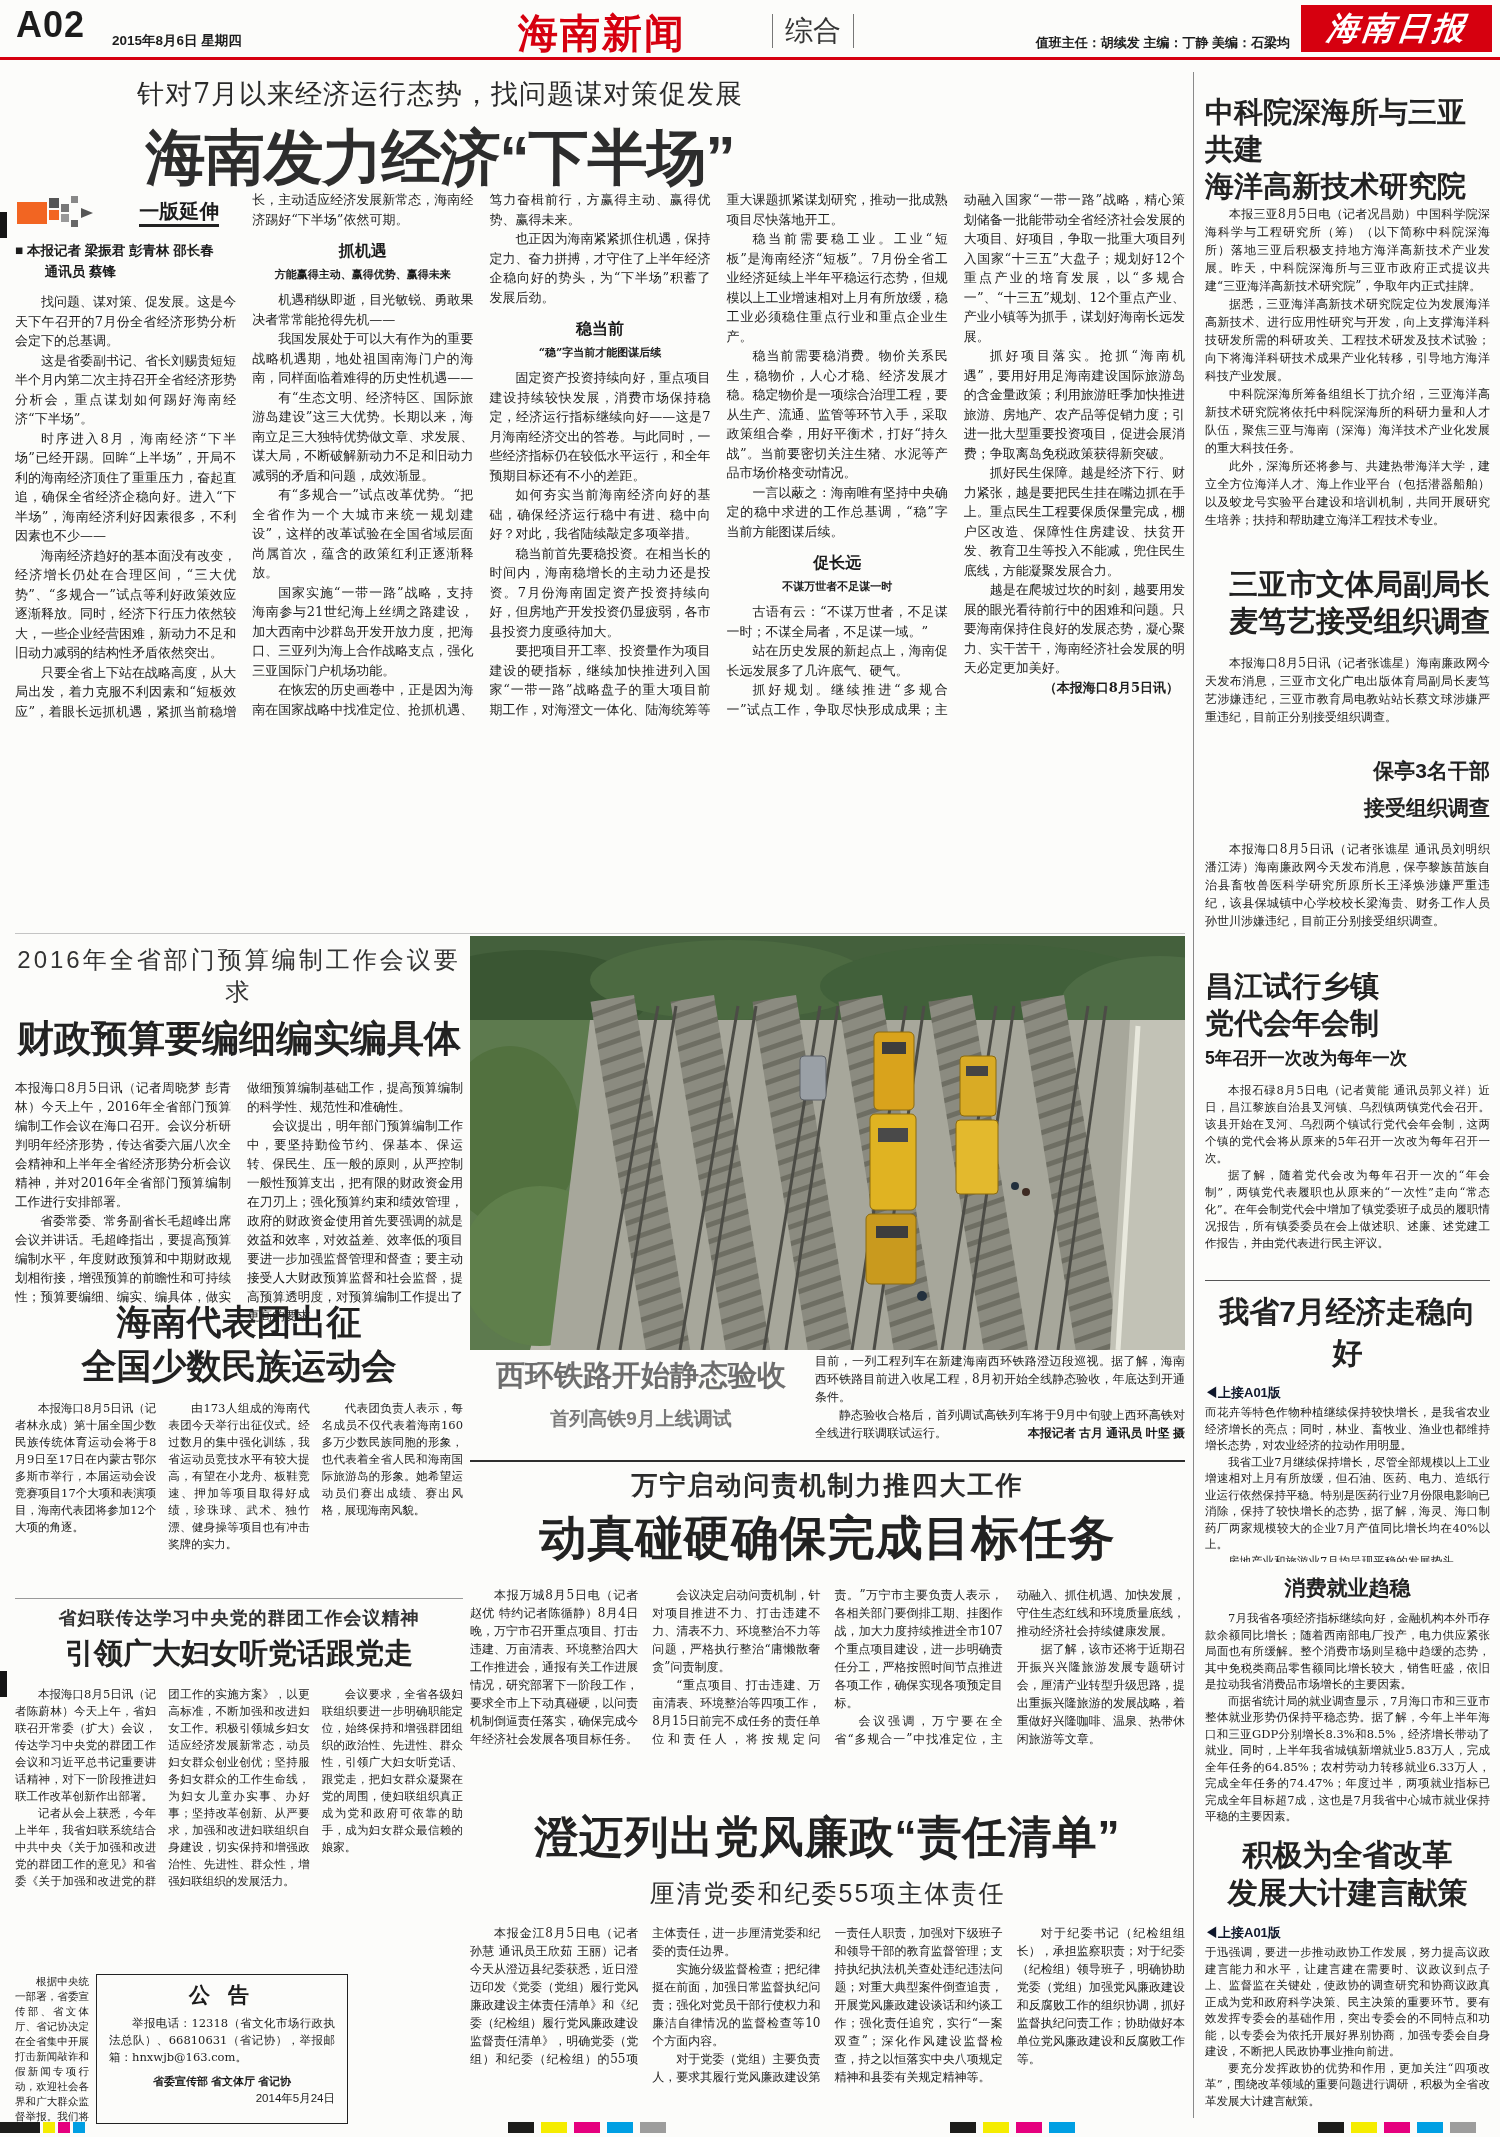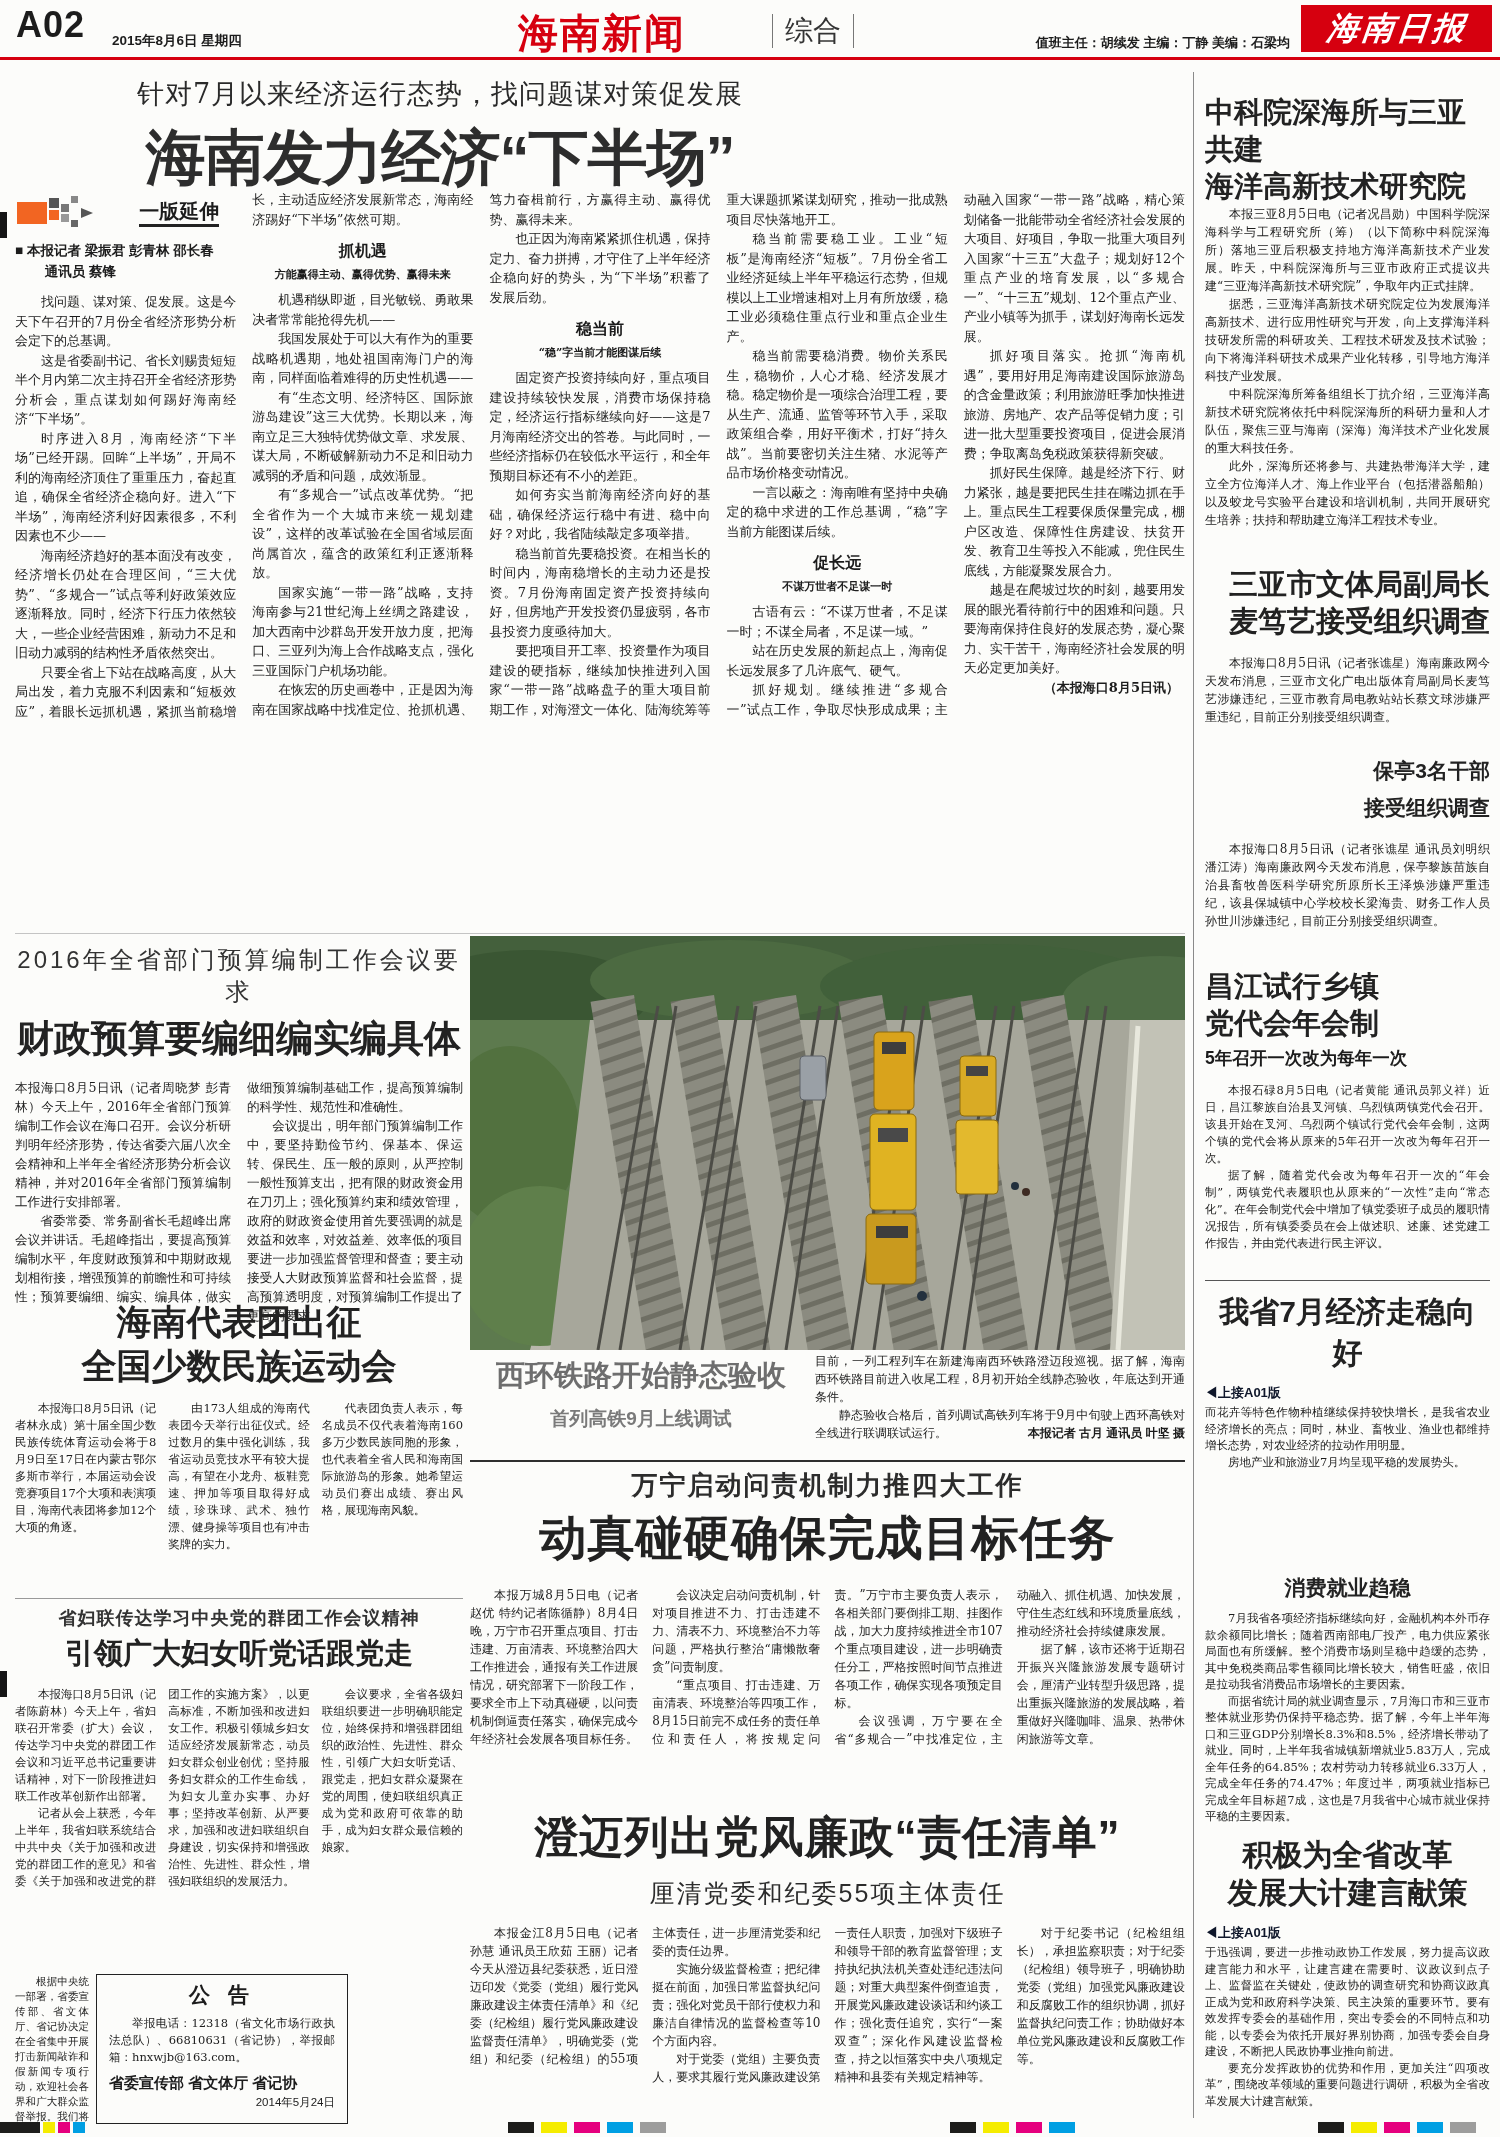--- a/index.html
+++ b/index.html
@@ -113,21 +113,21 @@
       <p class="p">会议要求，全省各级妇联组织要进一步明确职能定位，始终保持和增强群团组织的政治性、先进性、群众性，引领广大妇女听党话、跟党走，把妇女群众凝聚在党的周围，使妇联组织真正成为党和政府可依靠的助手，成为妇女群众最信赖的娘家。</p>
     </div>
 </div>
 
 <div class="abs" style="left:15px;top:1974px;width:74px;height:152px;overflow:hidden;font-size:10.5px;line-height:15px;text-align:justify">
   <p class="p">根据中央统一部署，省委宣传部、省文体厅、省记协决定在全省集中开展打击新闻敲诈和假新闻专项行动，欢迎社会各界和广大群众监督举报。我们将严格保密，对重要线索查实后予以奖励。</p>
 </div>
 <div class="abs" style="left:96px;top:1974px;width:252px;height:150px;border:1.5px solid #222;padding:6px 12px;box-sizing:border-box">
   <div class="sans" style="text-align:center;font-size:21px;font-weight:bold;letter-spacing:6px">公  告</div>
   <p class="p" style="font-size:11.5px;line-height:17px;margin-top:6px">举报电话：12318（省文化市场行政执法总队）、66810631（省记协），举报邮箱：hnxwjb@163.com。</p>
-  <div class="sans" style="text-align:left;font-size:15px;font-weight:bold;margin-top:8px">省委宣传部 省文体厅 省记协</div>
+  <div class="sans" style="text-align:center;font-size:11px;font-weight:bold;margin-top:8px">省委宣传部 省文体厅 省记协</div>
   <div class="sans" style="text-align:right;font-size:11.5px;margin-top:2px">2014年5月24日</div>
 </div>
 
 <div class="abs" style="left:470px;top:936px;width:715px;height:414px;overflow:hidden">
   <svg width="715" height="414" viewBox="0 0 715 414">
     <defs>
       <linearGradient id="g1" x1="0" y1="0" x2="0" y2="1">
         <stop offset="0" stop-color="#8f968c"></stop>
           <stop offset="1" stop-color="#b9b8ac"></stop>
       </linearGradient>
@@ -267,20 +267,21 @@
     </div>
 </div>
 
 <div class="rule" style="left:1205px;top:1280px;width:285px;height:1px;background:#555"></div>
 
 <div class="abs" style="left:1205px;top:1292px;width:285px">
   <h2 class="headline" style="font-size:30px;text-align:center">我省7月经济走稳向好</h2>
   <div class="jump" style="font-size:13px;margin-top:10px">◀上接A01版</div>
   <div class="railbody nif" style="margin-top:2px;height:158px;font-size:11.5px;line-height:16.5px">
       <p class="p">而花卉等特色作物种植继续保持较快增长，是我省农业经济增长的亮点；同时，林业、畜牧业、渔业也都维持增长态势，对农业经济的拉动作用明显。</p>
+      <p class="p">我省工业7月继续保持增长，尽管全部规模以上工业增速相对上月有所放缓，但石油、医药、电力、造纸行业运行依然保持平稳。特别是医药行业7月份限电影响已消除，保持了较快增长的态势，据了解，海灵、海口制药厂两家规模较大的企业7月产值同比增长均在40%以上。</p>
       <p class="p">房地产业和旅游业7月均呈现平稳的发展势头。</p>
     </div>
   <div class="headline" style="font-size:21px;margin-top:12px">消费就业趋稳</div>
   <div class="railbody" style="margin-top:8px;height:258px;font-size:11.5px;line-height:16.5px">
       <p class="p">7月我省各项经济指标继续向好，金融机构本外币存款余额同比增长；随着西南部电厂投产，电力供应紧张局面也有所缓解。整个消费市场则呈稳中趋缓的态势，其中免税类商品零售额同比增长较大，销售旺盛，依旧是拉动我省消费品市场增长的主要因素。</p>
       <p class="p">而据省统计局的就业调查显示，7月海口市和三亚市整体就业形势仍保持平稳态势。据了解，今年上半年海口和三亚GDP分别增长8.3%和8.5%，经济增长带动了就业。同时，上半年我省城镇新增就业5.83万人，完成全年任务的64.85%；农村劳动力转移就业6.33万人，完成全年任务的74.47%；年度过半，两项就业指标已完成全年目标超7成，这也是7月我省中心城市就业保持平稳的主要因素。</p>
     </div>
 </div>
 
 <div class="abs" style="left:1205px;top:1836px;width:285px">

